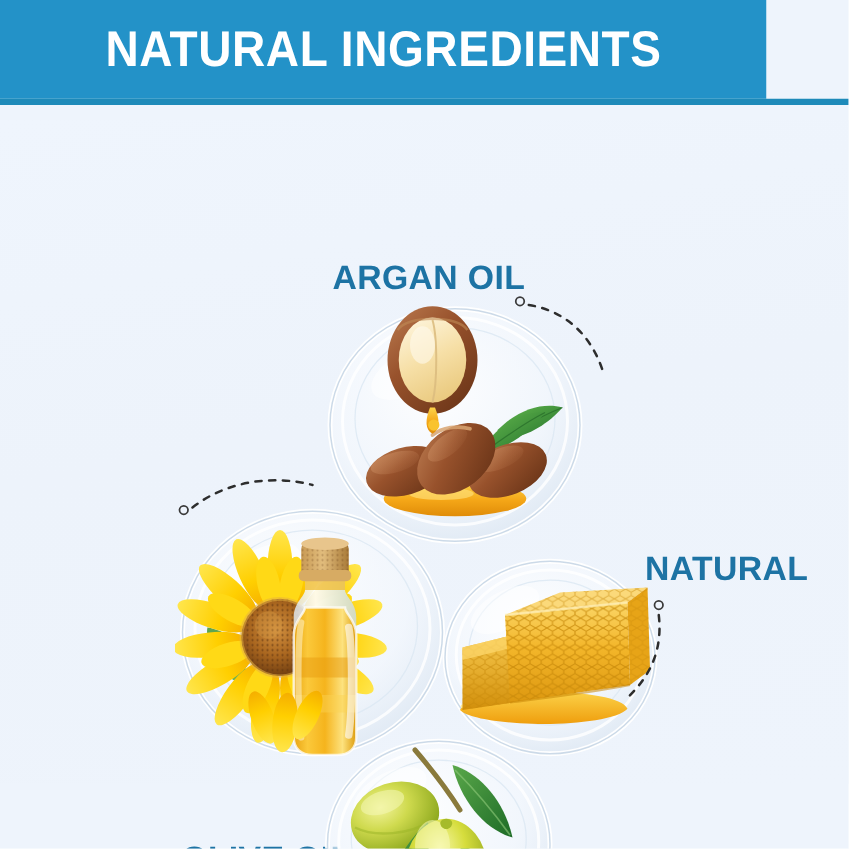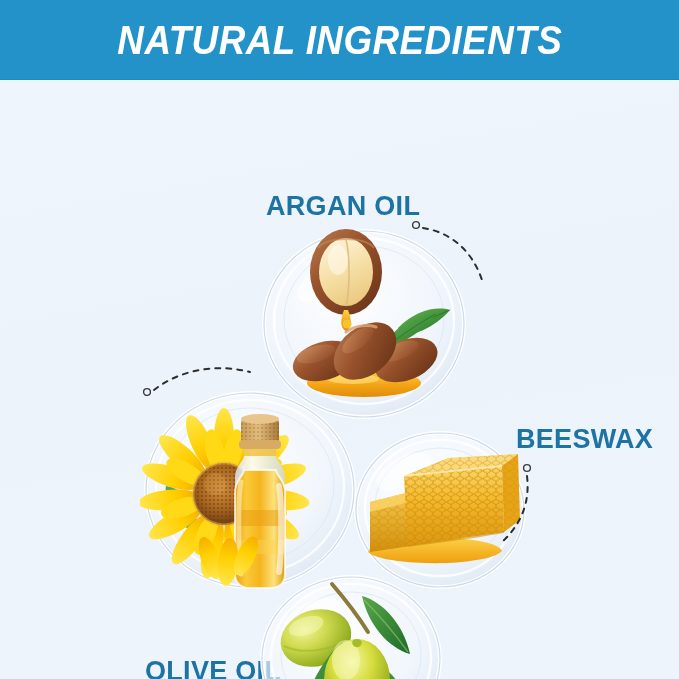--- a/index.html
+++ b/index.html
@@ -14,27 +14,26 @@
     position: relative;
     width: 679px;
     height: 679px;
     background: #eef4fc;
     overflow: hidden;
   }
   
   #banner {
     position: absolute;
     left: 0; top: 0;
-    width: 679px;
+    width: 613px;
     height: 79px;
     background: #2392c8;
     display: flex;
     align-items: center;
     justify-content: center;
-    font-style: italic;
   }
   #banner-underline {
     position: absolute;
     left: 0; top: 79px;
     width: 679px;
     height: 5px;
     background: #1e8ab9;
   }
   #banner-title {
     color: #ffffff;
@@ -42,21 +41,21 @@
     font-size: 40px;
     font-weight: bold;
     letter-spacing: 0.5px;
     transform: scaleX(0.92);
     white-space: nowrap;
     line-height: 1;
   }
   
   #stage {
     position: absolute;
-    left: 0; top: 80px;
+    left: 0; top: 96px;
     width: 679px;
     height: 531px;
     background: linear-gradient(170deg,#eff5fd 0%,#edf3fb 45%,#eef4fc 100%);
   }
   
   .ing-label {
     position: absolute;
     color: #1d73a4;
     font-family: "Liberation Sans", sans-serif;
     font-weight: bold;
@@ -319,21 +318,21 @@
       </svg>
     </div>
 
     <div class="connector" id="conn-sunflower">
       <svg viewBox="0 0 115 50" width="115" height="50">
         <circle cx="7" cy="34" r="3.4" fill="none" stroke="#3a3a3a" stroke-width="1.4"></circle>
         <path d="M14 32 C42 10 80 6 110 14" fill="none" stroke="#2d2d2d" stroke-width="2" stroke-linecap="round" stroke-dasharray="5 6"></path>
       </svg>
     </div>
 
-    <div class="ing-label" id="label-beeswax">BEESWAX</div>
+    <div class="ing-label" id="label-beeswax">NATURAL</div>
 
     <div class="dish" id="dish-beeswax">
       <svg viewBox="0 0 176 166" width="176" height="166">
         <ellipse cx="88" cy="86" rx="84" ry="77" fill="url(#gDishBody)"></ellipse>
         <ellipse cx="88" cy="86" rx="84" ry="77" fill="none" stroke="#ffffff" stroke-width="4" opacity="0.95"></ellipse>
         <ellipse cx="88" cy="86" rx="84" ry="77" fill="none" stroke="#c6d6e6" stroke-width="1.2" opacity="0.9"></ellipse>
         <ellipse cx="88" cy="84" rx="75" ry="68" fill="none" stroke="#ffffff" stroke-width="2.4" opacity="0.8"></ellipse>
         <ellipse cx="88" cy="82" rx="65" ry="58" fill="none" stroke="#dbe7f2" stroke-width="1" opacity="0.8"></ellipse>
         <ellipse cx="52" cy="48" rx="30" ry="15" fill="#ffffff" opacity="0.5" transform="rotate(-28 52 48)"></ellipse>
 

